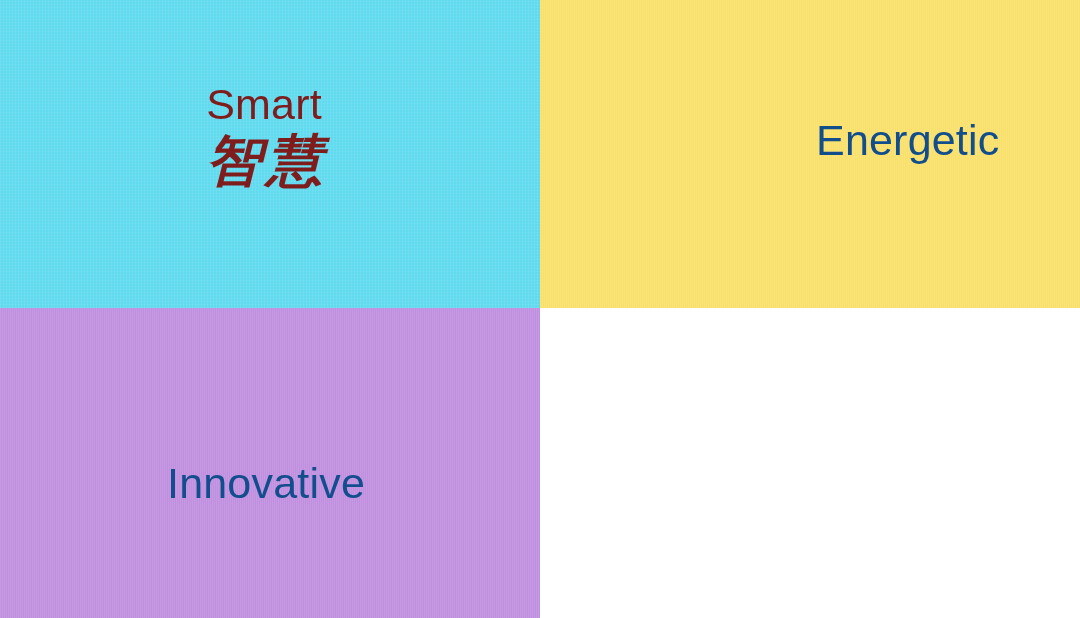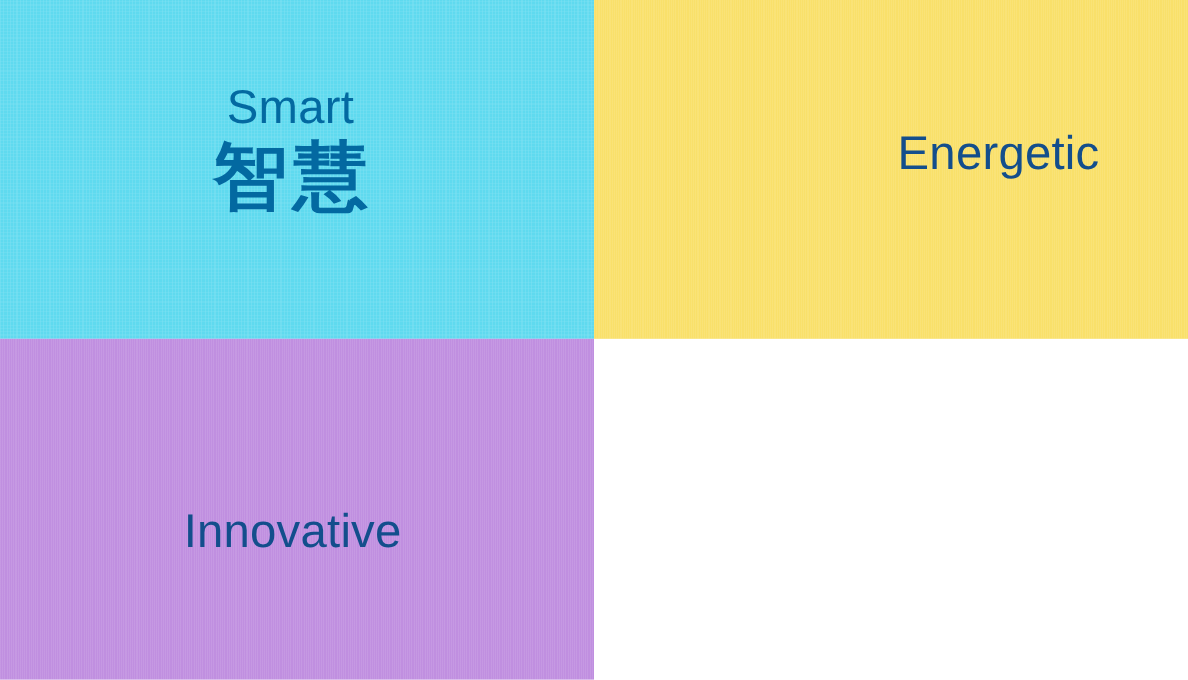--- a/index.html
+++ b/index.html
@@ -78,43 +78,44 @@
   }
 
   .en {
     font-size: 43px;
     font-weight: 400;
     letter-spacing: 0.2px;
     white-space: nowrap;
   }
 
   .zh {
-    font-size: 68px;
+    font-size: 56px;
     font-weight: 700;
     letter-spacing: 5px;
     margin-top: 7px;
     padding-left: 5px;
     white-space: nowrap;
+    font-style: italic;
   }
 
   
   .cell-smart       .textblock { transform: translateX(-6px)  translateY(-18px); }
   .cell-energetic   .textblock { transform: translateX(276px) translateY(-14px); align-items: center; }
   .cell-innovative  .textblock { transform: translateX(-4px)  translateY(-4px); margin-top: 48px;  }
   .cell-sustainable .textblock { transform: translateX(276px) translateY(-4px);  }
 
   .cell-energetic, .cell-sustainable { align-items: flex-start; }
 </style>
 </head>
 <body>
 
 <div id="board">
   <div class="grid">
 
-    <div class="cell cell-smart textured-dots" style="background-color: rgb(95, 218, 239); color: #0369a1;">
+    <div class="cell cell-smart textured-dots" style="background-color: rgb(95, 218, 239); color: #7f1d1d;">
       <div class="texture"></div>
       <div class="textblock">
         <div class="en">Smart</div>
         <div class="zh">智慧</div>
       </div>
     </div>
 
     <div class="cell cell-energetic textured" style="background-color: rgb(249, 224, 106); color: rgb(19, 78, 140);">
       <div class="texture"></div>
       <div class="textblock">

